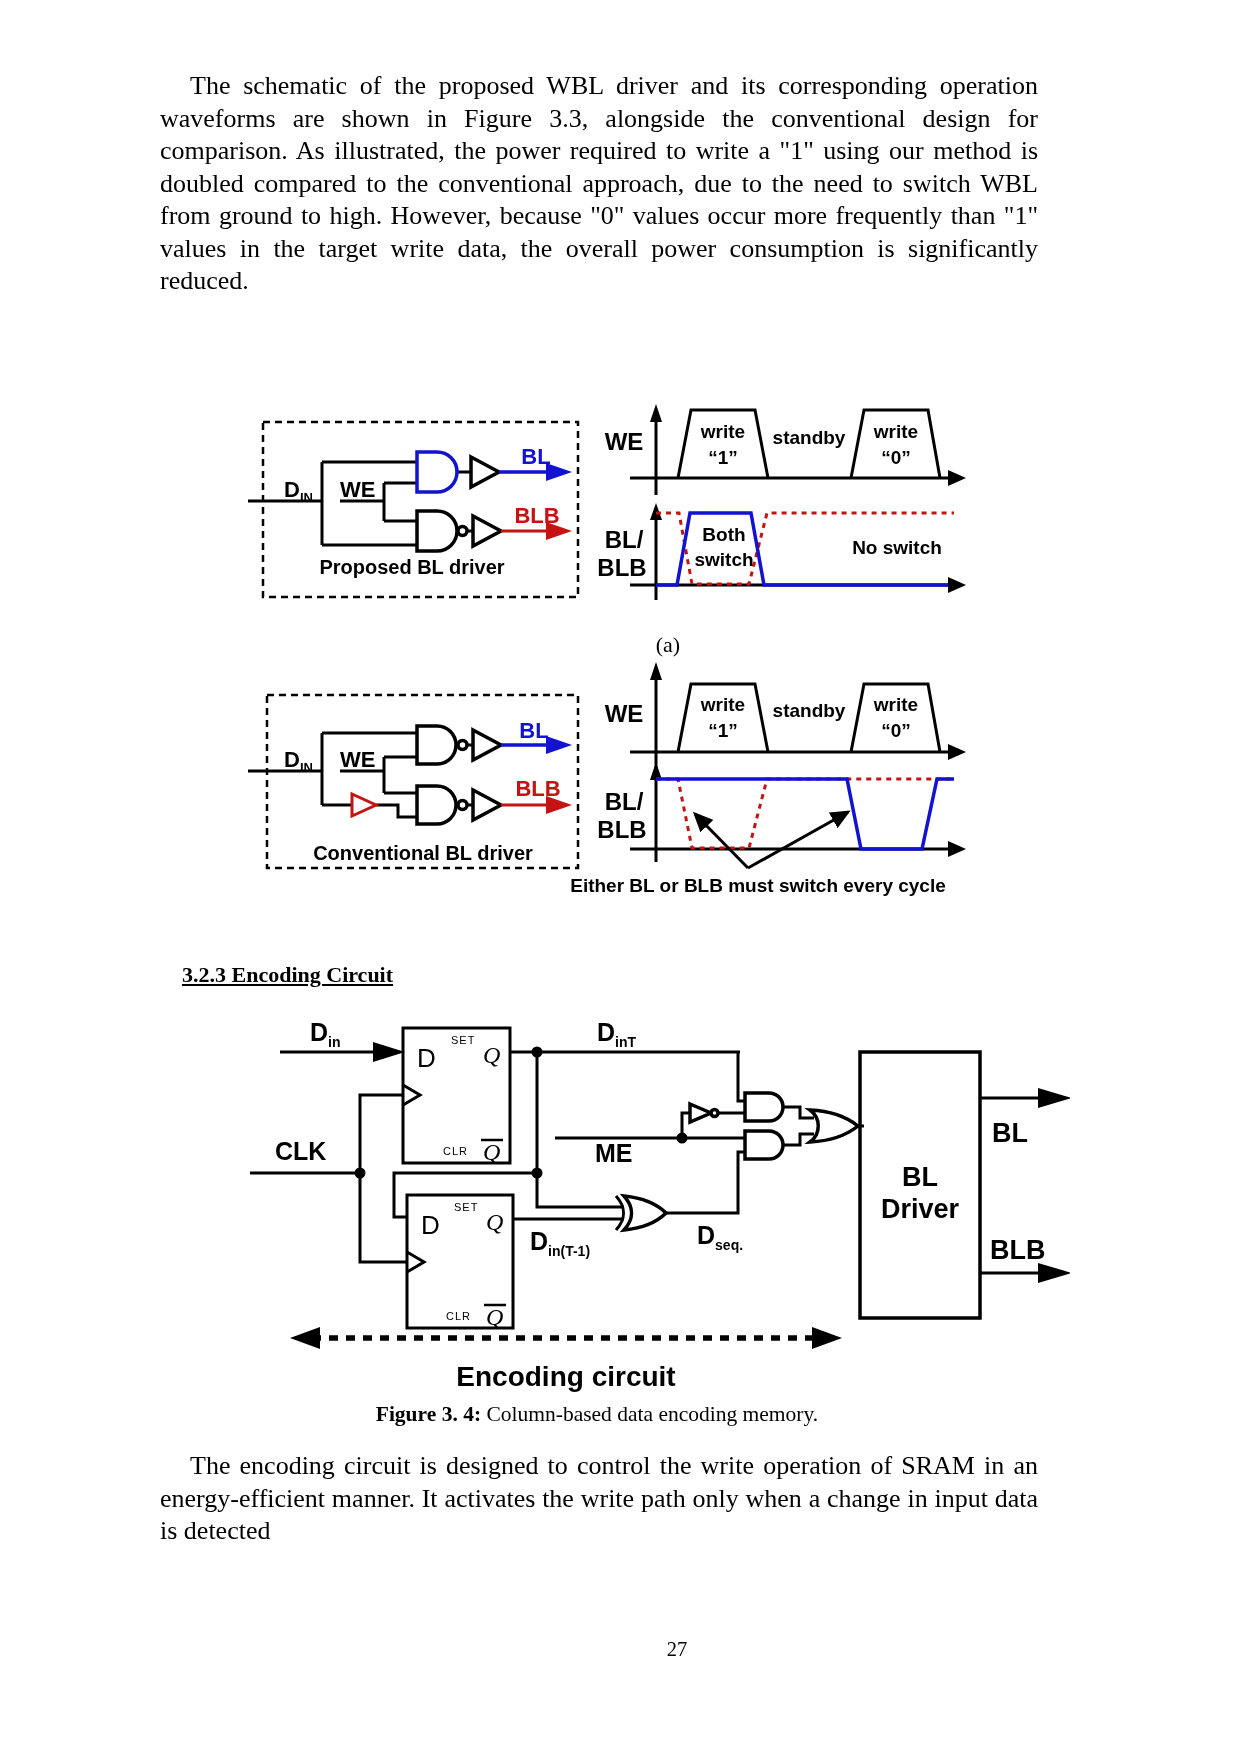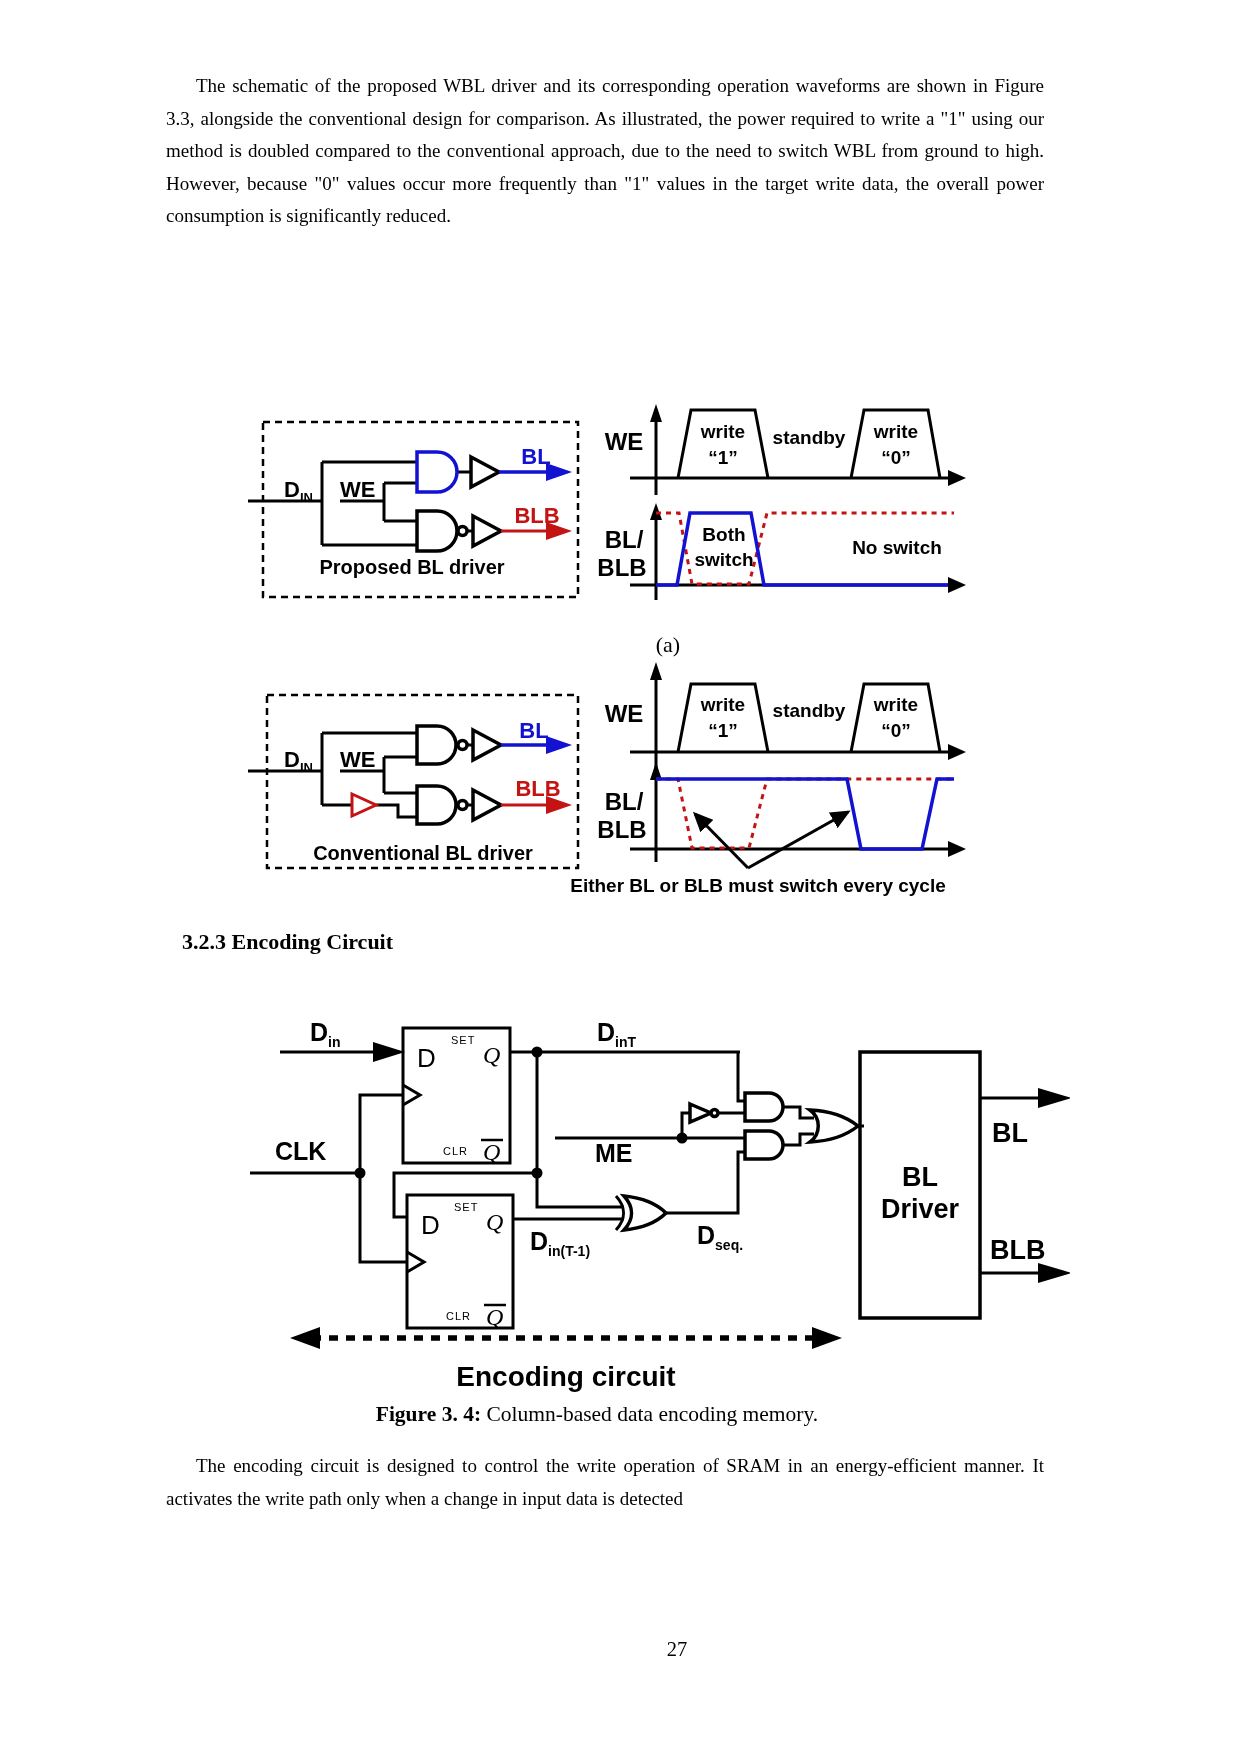--- a/index.html
+++ b/index.html
@@ -1,19 +1,19 @@
 <!DOCTYPE html>
 <html style="--c-blue: #1212d0; --c-red: #c41313; --c-black: #000000;"><head>
 <meta charset="utf-8">
 <style>
   :root{ --c-blue:#1212d0; --c-red:#c41313; --c-black:#000000; }
   html,body{margin:0;padding:0;background:#ffffff;}
   .page{position:relative;width:1240px;height:1754px;background:#ffffff;
         font-family:"Liberation Serif",serif;color:#000;overflow:hidden;}
-  .para{position:absolute;left:166px;width:878px;font-size:19px;line-height:32.5px;
+  .para{position:absolute;left:160px;width:878px;font-size:26px;line-height:32.5px;
         text-align:justify;text-indent:30px;}
   .cap{position:absolute;left:158px;width:878px;font-size:21.5px;text-align:center;}
   .b{font-weight:bold;}
   .h3{position:absolute;font-size:22px;font-weight:bold;font-family:"Liberation Serif",serif;}
   .pagenum{position:absolute;font-size:20.5px;}
   .figsvg{position:absolute;}
 
   
   text{fill:#000;}
   .t19{font:bold 19px "Liberation Sans",sans-serif;}
@@ -172,21 +172,21 @@
       <path class="lb" d="M416,379 L607,379 L621,449 L682,449 L697,379 L714,379"></path>
       <text class="t24" x="384" y="410" text-anchor="middle">BL/</text>
       <text class="t24" x="382" y="438" text-anchor="middle">BLB</text>
       <line class="ln" x1="508" y1="468" x2="455" y2="414" marker-end="url(#m-arr)"></line>
       <line class="ln" x1="508" y1="468" x2="608" y2="412" marker-end="url(#m-arr)"></line>
       <text class="t19" x="518" y="492" text-anchor="middle">Either BL or BLB must switch every cycle</text>
     </g>
   </svg>
 
 
-  <div class="h3" style="top:929px;left:182px;">3.2.3 Encoding Circuit</div>
+  <div class="h3" style="top:962px;left:182px;text-decoration:underline;">3.2.3 Encoding Circuit</div>
 
   <svg class="figsvg" style="left:240px;top:1010px;" width="830" height="392" viewBox="0 0 830 392">
     <g>
 
       <path class="ln" d="M40,42 H140"></path>
       <path class="fk" d="M133,32 L165,42 L133,52 Z"></path>
       <path class="ln" d="M270,42 H500"></path>
       <path class="ln" d="M498,42 V91 H505"></path>
       <path class="ln" d="M10,163 H120"></path>
       <path class="ln" d="M120,163 V85 H163"></path>

